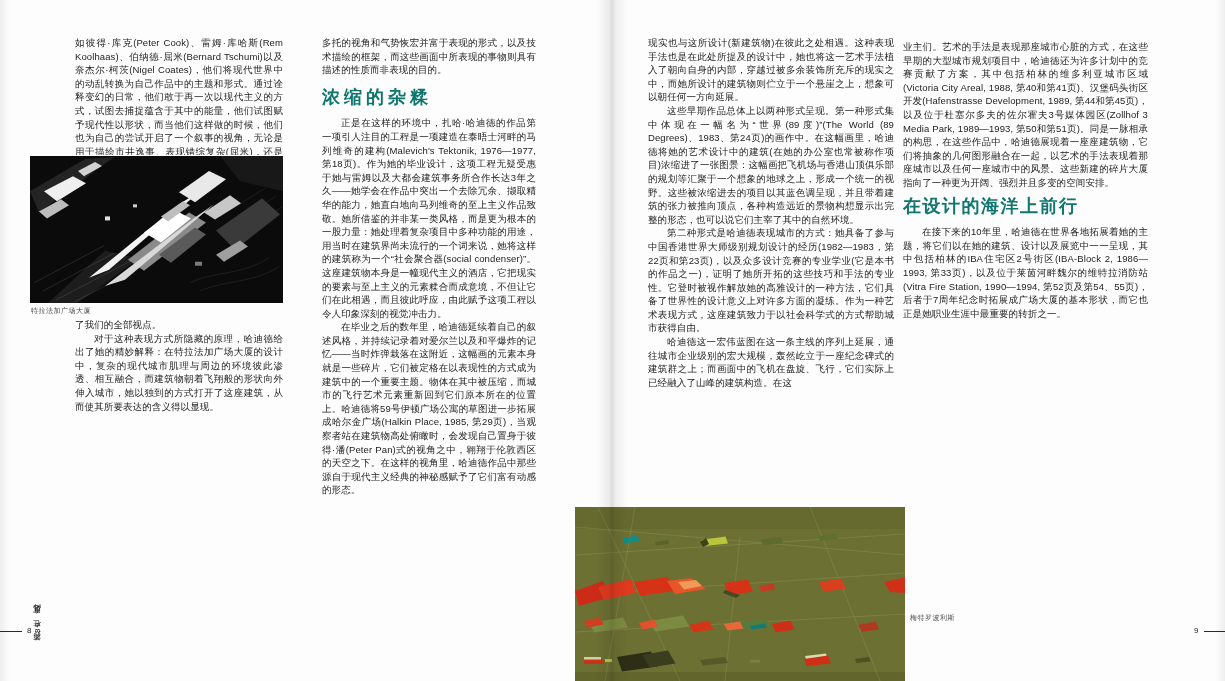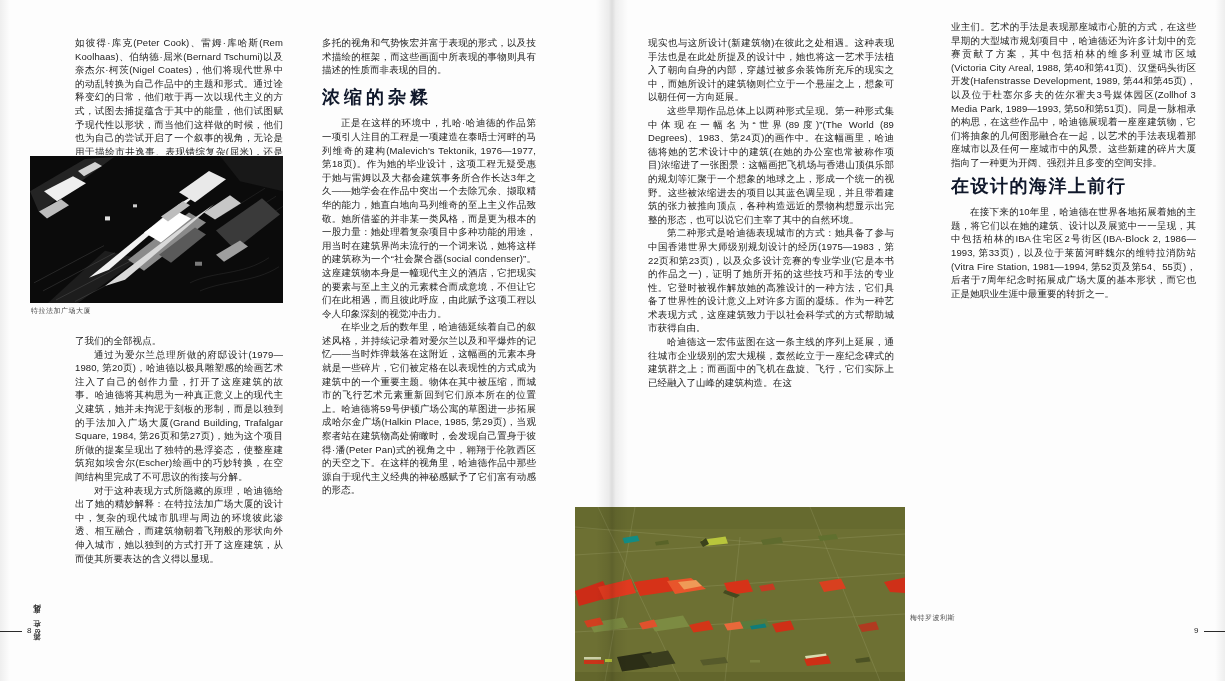--- a/index.html
+++ b/index.html
@@ -15,26 +15,26 @@
   .edge-r { position:absolute; right:0; top:0; width:10px; height:681px;
             background:linear-gradient(270deg, rgba(0,0,0,0.06), rgba(0,0,0,0)); }
 
   .body-text { font-size:9.5px; line-height:13.6px; color:#1c1c1c; text-align:justify;
                overflow:hidden; letter-spacing:0.1px; }
   .body-text p { text-indent:2em; }
   .body-text p.cont { text-indent:0; }
 
   .col { position:absolute; }
   .lp-col1-top   { left:75px;  top:36px;  width:208px; height:119px; }
-  .lp-col1-bot   { left:75px;  top:334px; width:208px; height:316px; }
+  .lp-col1-bot   { left:75px;  top:318px; width:208px; height:316px; }
   .lp-col2       { left:322px; top:36px;  width:214px; height:600px; }
   .rp-col1       { left:648px; top:36px;  width:246px; height:463px; }
-  .rp-col2       { left:903px; top:20px;  width:245px; height:592px;margin-left:48px; }
+  .rp-col2       { left:903px; top:40px;  width:245px; height:592px; }
 
-  .section-heading { font-size:18px; font-weight:700; color:#0f172a; letter-spacing:4px;
+  .section-heading { font-size:18px; font-weight:700; color:#0f766e; letter-spacing:4px;
                      margin:14px 0 12px 0; text-indent:0; }
   .section-heading.rp { letter-spacing:1.5px; margin-top:10px; }
 
   .figure { position:absolute; }
   .bw-fig   { left:30px;  top:156px; width:253px; height:147px; }
   .color-fig{ left:575px; top:507px; width:330px; height:174px; }
   .figure svg { display:block; width:100%; height:100%; }
 
   .caption { position:absolute; font-size:7px; color:#4a4a4a; letter-spacing:0.5px; }
   .cap-left  { left:31px;  top:306px; width:200px; }
@@ -89,49 +89,48 @@
         <polygon points="372,196 420,168 436,180 388,210" fill="#9f9f9f"></polygon>
         <rect x="150" y="120" width="10" height="8" fill="#e0e0e0"></rect>
         <rect x="206" y="96" width="8" height="6" fill="#cfcfcf"></rect>
         <rect x="330" y="210" width="14" height="8" fill="#7a7a7a"></rect>
       </svg>
     </div>
     <div class="caption cap-left">特拉法加广场大厦</div>
 
     <div class="col lp-col1-bot body-text">
       <p class="cont">了我们的全部视点。</p>
-      <p>通过为爱尔兰总理所做的府邸设计(1979—1980, 第20页)，哈迪德以极具雕塑感的绘画艺术注入了自己的创作力量，打开了这座建筑的故事。哈迪德将其构思为一种真正意义上的现代主义建筑，她并未拘泥于刻板的形制，而是以独到的手法加入广场大厦(Grand Building, Trafalgar Square, 1984, 第26页和第27页)，她为这个项目所做的提案呈现出了独特的悬浮姿态，使整座建筑宛如埃舍尔(Escher)绘画中的巧妙转换，在空间结构里完成了不可思议的衔接与分解。</p>
       <p>对于这种表现方式所隐藏的原理，哈迪德给出了她的精妙解释：在特拉法加广场大厦的设计中，复杂的现代城市肌理与周边的环境彼此渗透、相互融合，而建筑物朝着飞翔般的形状向外伸入城市，她以独到的方式打开了这座建筑，从而使其所要表达的含义得以显现。</p>
     </div>
 
     <div class="col lp-col2 body-text">
       <p class="cont">多托的视角和气势恢宏并富于表现的形式，以及技术描绘的框架，而这些画面中所表现的事物则具有描述的性质而非表现的目的。</p>
       <h2 class="section-heading">浓缩的杂糅</h2>
       <p>正是在这样的环境中，扎哈·哈迪德的作品第一项引人注目的工程是一项建造在泰晤士河畔的马列维奇的建构(Malevich's Tektonik, 1976—1977, 第18页)。作为她的毕业设计，这项工程无疑受惠于她与雷姆以及大都会建筑事务所合作长达3年之久——她学会在作品中突出一个去除冗余、撷取精华的能力，她直白地向马列维奇的至上主义作品致敬。她所借鉴的并非某一类风格，而是更为根本的一股力量：她处理着复杂项目中多种功能的用途，用当时在建筑界尚未流行的一个词来说，她将这样的建筑称为一个“社会聚合器(social condenser)”。这座建筑物本身是一幢现代主义的酒店，它把现实的要素与至上主义的元素糅合而成意境，不但让它们在此相遇，而且彼此呼应，由此赋予这项工程以令人印象深刻的视觉冲击力。</p>
       <p>在毕业之后的数年里，哈迪德延续着自己的叙述风格，并持续记录着对爱尔兰以及和平爆炸的记忆——当时炸弹栽落在这附近，这幅画的元素本身就是一些碎片，它们被定格在以表现性的方式成为建筑中的一个重要主题。物体在其中被压缩，而城市的飞行艺术元素重新回到它们原本所在的位置上。哈迪德将59号伊顿广场公寓的草图进一步拓展成哈尔金广场(Halkin Place, 1985, 第29页)，当观察者站在建筑物高处俯瞰时，会发现自己置身于彼得·潘(Peter Pan)式的视角之中，翱翔于伦敦西区的天空之下。在这样的视角里，哈迪德作品中那些源自于现代主义经典的神秘感赋予了它们富有动感的形态。</p>
     </div>
 
     <div class="spine-text">简介：在89度之外</div>
     <div class="folio-rule rule-l"></div>
     <div class="folio folio-l">8</div>
   </div>
 
   <div>
 
     <div class="col rp-col1 body-text">
       <p class="cont">现实也与这所设计(新建筑物)在彼此之处相遇。这种表现手法也是在此处所提及的设计中，她也将这一艺术手法植入了朝向自身的内部，穿越过被多余装饰所充斥的现实之中，而她所设计的建筑物则伫立于一个悬崖之上，想象可以朝任何一方向延展。</p>
       <p>这些早期作品总体上以两种形式呈现。第一种形式集中体现在一幅名为“世界(89度)”(The World (89 Degrees)、1983、第24页)的画作中。在这幅画里，哈迪德将她的艺术设计中的建筑(在她的办公室也常被称作项目)浓缩进了一张图景：这幅画把飞机场与香港山顶俱乐部的规划等汇聚于一个想象的地球之上，形成一个统一的视野。这些被浓缩进去的项目以其蓝色调呈现，并且带着建筑的张力被推向顶点，各种构造远近的景物构想显示出完整的形态，也可以说它们主宰了其中的自然环境。</p>
-      <p>第二种形式是哈迪德表现城市的方式：她具备了参与中国香港世界大师级别规划设计的经历(1975—1983，第22页和第23页)，以及众多设计竞赛的专业学业(它是本书的作品之一)，证明了她所开拓的这些技巧和手法的专业性。它登时被视作解放她的高雅设计的一种方法，它们具备了世界性的设计意义上对许多方面的凝练。作为一种艺术表现方式，这座建筑致力于以社会科学式的方式帮助城市获得自由。</p>
+      <p>第二种形式是哈迪德表现城市的方式：她具备了参与中国香港世界大师级别规划设计的经历(1982—1983，第22页和第23页)，以及众多设计竞赛的专业学业(它是本书的作品之一)，证明了她所开拓的这些技巧和手法的专业性。它登时被视作解放她的高雅设计的一种方法，它们具备了世界性的设计意义上对许多方面的凝练。作为一种艺术表现方式，这座建筑致力于以社会科学式的方式帮助城市获得自由。</p>
       <p>哈迪德这一宏伟蓝图在这一条主线的序列上延展，通往城市企业级别的宏大规模，轰然屹立于一座纪念碑式的建筑群之上；而画面中的飞机在盘旋、飞行，它们实际上已经融入了山峰的建筑构造。在这</p>
     </div>
 
     <div class="col rp-col2 body-text">
       <p class="cont">业主们。艺术的手法是表现那座城市心脏的方式，在这些早期的大型城市规划项目中，哈迪德还为许多计划中的竞赛贡献了方案，其中包括柏林的维多利亚城市区域(Victoria City Areal, 1988, 第40和第41页)、汉堡码头街区开发(Hafenstrasse Development, 1989, 第44和第45页)，以及位于杜塞尔多夫的佐尔霍夫3号媒体园区(Zollhof 3 Media Park, 1989—1993, 第50和第51页)。同是一脉相承的构思，在这些作品中，哈迪德展现着一座座建筑物，它们将抽象的几何图形融合在一起，以艺术的手法表现着那座城市以及任何一座城市中的风景。这些新建的碎片大厦指向了一种更为开阔、强烈并且多变的空间安排。</p>
       <h2 class="section-heading rp">在设计的海洋上前行</h2>
-      <p>在接下来的10年里，哈迪德在世界各地拓展着她的主题，将它们以在她的建筑、设计以及展览中一一呈现，其中包括柏林的IBA住宅区2号街区(IBA-Block 2, 1986—1993, 第33页)，以及位于莱茵河畔魏尔的维特拉消防站(Vitra Fire Station, 1981—1994, 第52页及第54、55页)，后者于7周年纪念时拓展成广场大厦的基本形状，而它也正是她职业生涯中最重要的转折之一。</p>
+      <p>在接下来的10年里，哈迪德在世界各地拓展着她的主题，将它们以在她的建筑、设计以及展览中一一呈现，其中包括柏林的IBA住宅区2号街区(IBA-Block 2, 1986—1993, 第33页)，以及位于莱茵河畔魏尔的维特拉消防站(Vitra Fire Station, 1990—1994, 第52页及第54、55页)，后者于7周年纪念时拓展成广场大厦的基本形状，而它也正是她职业生涯中最重要的转折之一。</p>
     </div>
 
     <div class="figure color-fig">
       <svg viewBox="0 0 660 348" preserveAspectRatio="none">
         <rect x="0" y="0" width="660" height="348" fill="#6d7033"></rect>
         <rect x="0" y="0" width="660" height="44" fill="#666a2f"></rect>
         <rect x="0" y="330" width="660" height="18" fill="#63662c"></rect>
 
         <g stroke="#d9ddb2" stroke-width="0.7" opacity="0.4" fill="none">
           <path d="M0,96 L660,54"></path>

